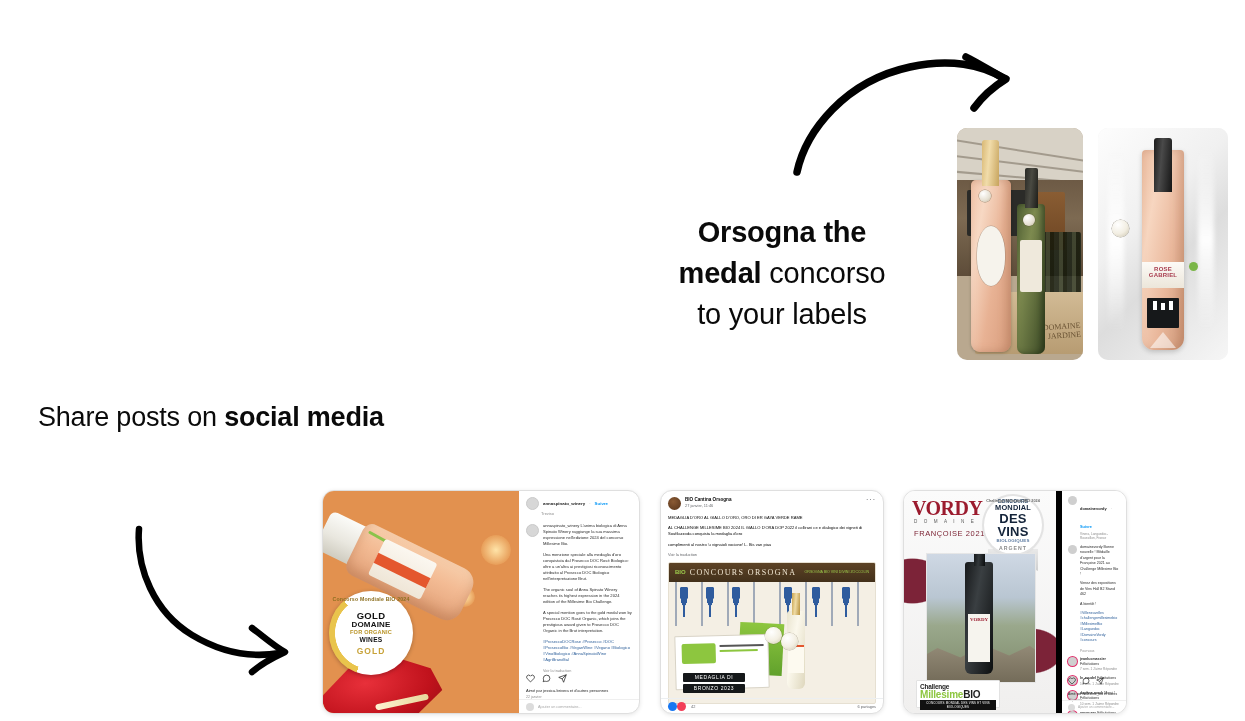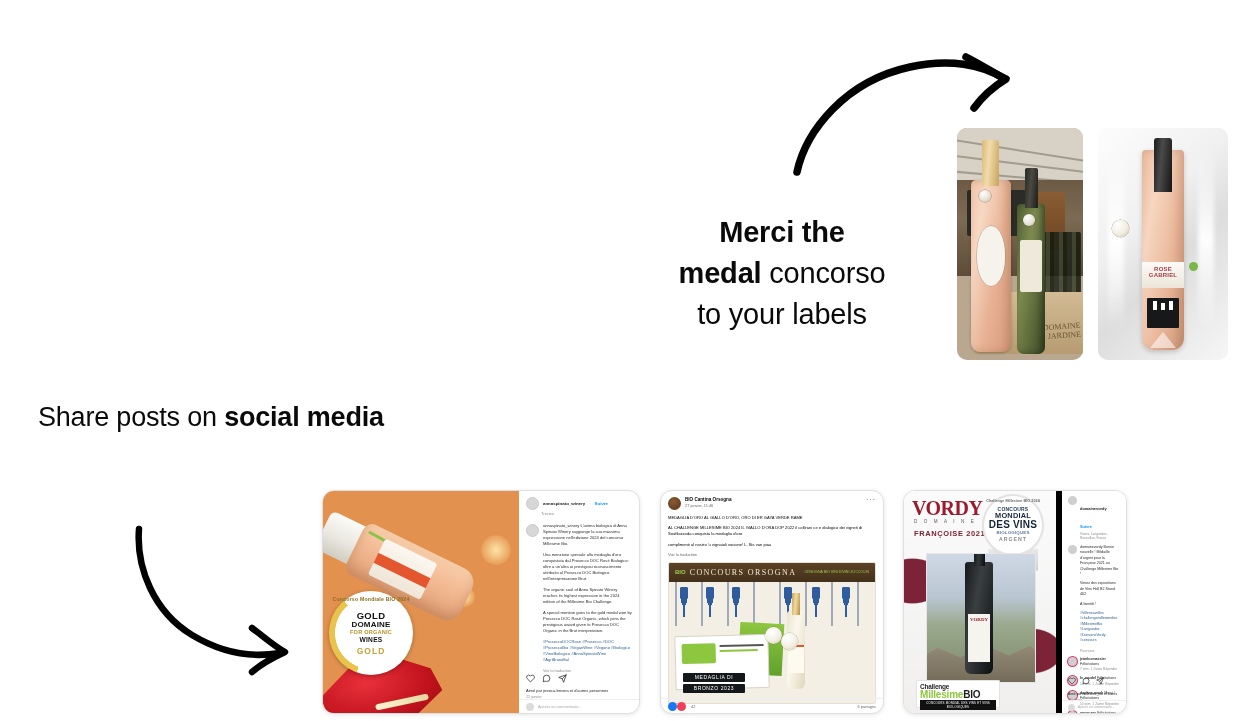--- a/index.html
+++ b/index.html
@@ -433,32 +433,32 @@
     position:absolute; left:8px; top:7px; width:92px;
     font-family:"Liberation Serif", serif; color:#9b1b2e;
     font-size:20px; font-weight:700; letter-spacing:-.5px; line-height:20px;
   }
   .v-domaine {
     position:absolute; left:10px; top:28px; font-size:4.6px;
     color:#5d5d5d; letter-spacing:2.6px;
   }
   .v-cuvee {
     position:absolute; left:10px; top:38px; font-size:7.5px;
-    color:#7b2233; font-weight:700; letter-spacing:.6px;
+    color:#7b2233; font-weight:400; letter-spacing:.6px;
   }
   .silver-medal {
     position:absolute; right:14px; top:5px; width:58px; height:58px;
     border-radius:50%; background:#ffffff;
     box-shadow:0 0 0 2px #e3e3e3, 0 1px 3px rgba(0,0,0,.2);
     display:flex; flex-direction:column; align-items:center; justify-content:center;
     text-align:center; line-height:1.05;
   }
   .silver-medal .m1 { font-size:5px;  font-weight:700; color:#24405e; letter-spacing:.2px;}
   .silver-medal .m2 { font-size:7.4px;font-weight:700; color:#14243a; letter-spacing:.2px;}
-  .silver-medal .m3 { font-size:10px;font-weight:700; color:#14243a; letter-spacing:.2px;}
+  .silver-medal .m3 { font-size:13px;font-weight:700; color:#14243a; letter-spacing:.2px;}
   .silver-medal .m4 { font-size:4.4px;font-weight:700; color:#5c7aa0; letter-spacing:.2px;}
   .silver-medal .m5 { font-size:5.2px;font-weight:700; color:#8b8b8b; letter-spacing:1px; margin-top:2px;}
   .silver-medal .arc2 {
     position:absolute; top:3px; left:0; right:0; text-align:center;
     font-size:3.8px; font-weight:700; color:#6b6b6b;
   }
   .ribbon {
     position:absolute; right:18px; top:58px; width:50px; height:22px;
     background:linear-gradient(180deg,#e9e9e9,#cfcfcf);
     clip-path: polygon(0 0, 100% 0, 100% 100%, 76% 74%, 50% 100%, 24% 74%, 0 100%);
@@ -533,21 +533,21 @@
   <path d="M7 127 C 16 86, 55 36, 120 22 C 160 13, 192 20, 213 33" stroke="#000" stroke-width="7.5" stroke-linecap="round"></path>
   <path d="M176 12 C 192 20, 205 29, 216 34 C 203 42, 192 52, 184 63" stroke="#000" stroke-width="7.5" stroke-linecap="round" stroke-linejoin="round" fill="none"></path>
 </svg>
 
 <svg id="arrow-bottom" class="arrow-svg" width="170" height="150" viewBox="0 0 170 150" fill="none">
   <path d="M9 9 C 6 48, 24 92, 62 115 C 92 133, 122 138, 150 133" stroke="#000" stroke-width="6.5" stroke-linecap="round"></path>
   <path d="M122 108 C 133 116, 144 126, 155 132 C 142 138, 130 145, 122 152" stroke="#000" stroke-width="6.5" stroke-linecap="round" stroke-linejoin="round" fill="none"></path>
 </svg>
 
 <div id="attach-headline" class="headline">
-  <span class="b">Merci the</span><br>
+  <span class="b">Orsogna the</span><br>
   <span class="b">medal</span><span> concorso</span><br>
   <span>to your labels</span>
 </div>
 
 <div id="share-headline" class="headline">
   <span>Share posts on </span><span class="b">social media</span>
 </div>
 
 <div id="photo-cellar" class="photo-card">
   <div class="cellar-bg"></div>

